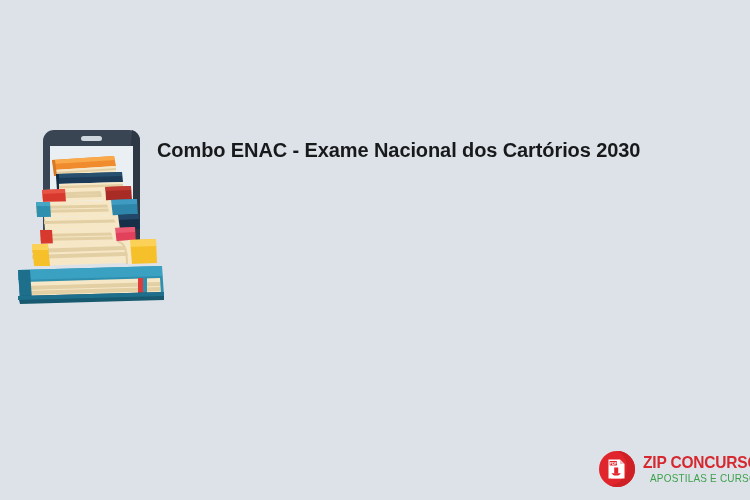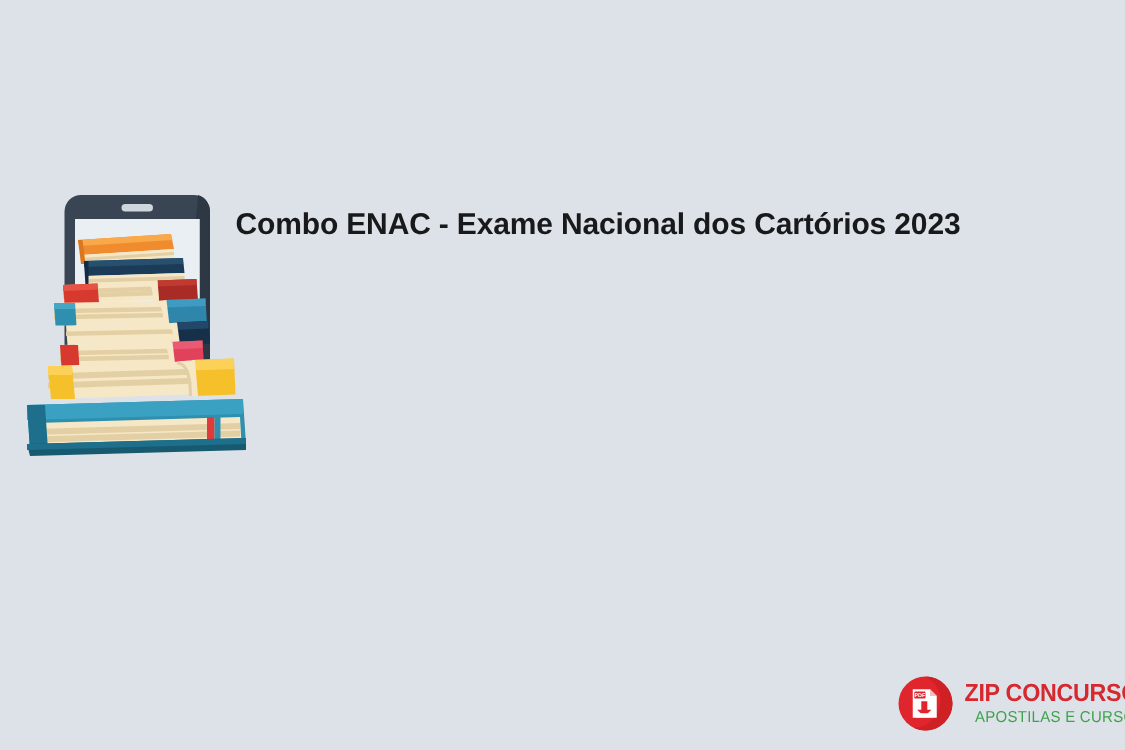--- a/index.html
+++ b/index.html
@@ -194,21 +194,21 @@
         <g>
           <rect x="128" y="168" width="5" height="16" fill="#e03a3a"></rect>
           <rect x="133" y="168" width="4" height="16" fill="#2f8fae"></rect>
         </g>
         <path d="M8,186 L154,182 L154,190 L10,194 Z" fill="#17596f"></path>
         <path d="M8,186 L154,182 L154,186 L8,190 Z" fill="#1d6f8c"></path>
       </g>
     </svg>
   </div>
 
-  <div id="course-title">Combo ENAC - Exame Nacional dos Cartórios 2023</div>
+  <div id="course-title">Combo ENAC - Exame Nacional dos Cartórios 2030</div>
 
   <div id="brand-logo">
 
     <div id="brand-mark">
       <svg viewBox="0 0 38 38" xmlns="http://www.w3.org/2000/svg" aria-hidden="true">
         <circle cx="19" cy="19" r="18" fill="#e0262c"></circle>
         <path d="M19,1 a18,18 0 0 1 0,36 a18,18 0 0 1 -8,-1.9 a18,18 0 0 0 8,-34.1 z" fill="#cf2026"></path>
 
         <path d="M10.5,9.5 h11.5 l4.5,4.5 v14.5 h-16 z" fill="#ffffff"></path>
         <path d="M22,9.5 l4.5,4.5 h-4.5 z" fill="#f0bfc1"></path>

